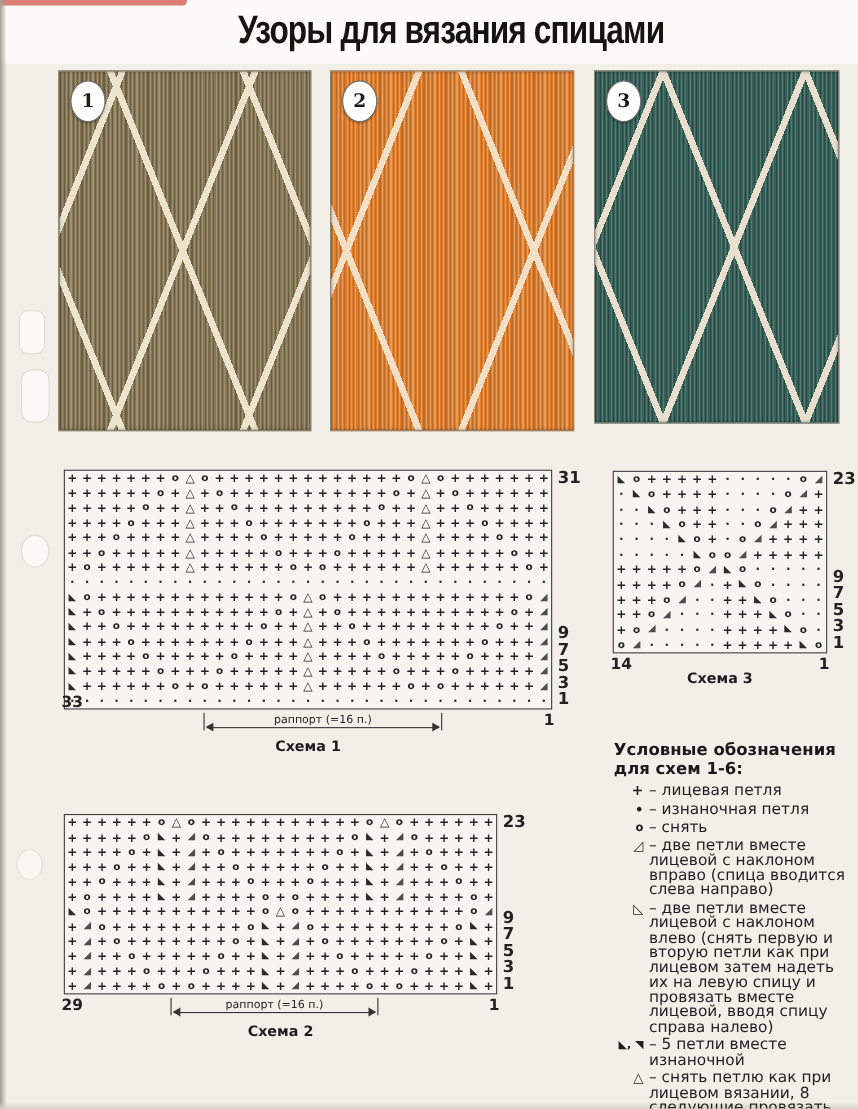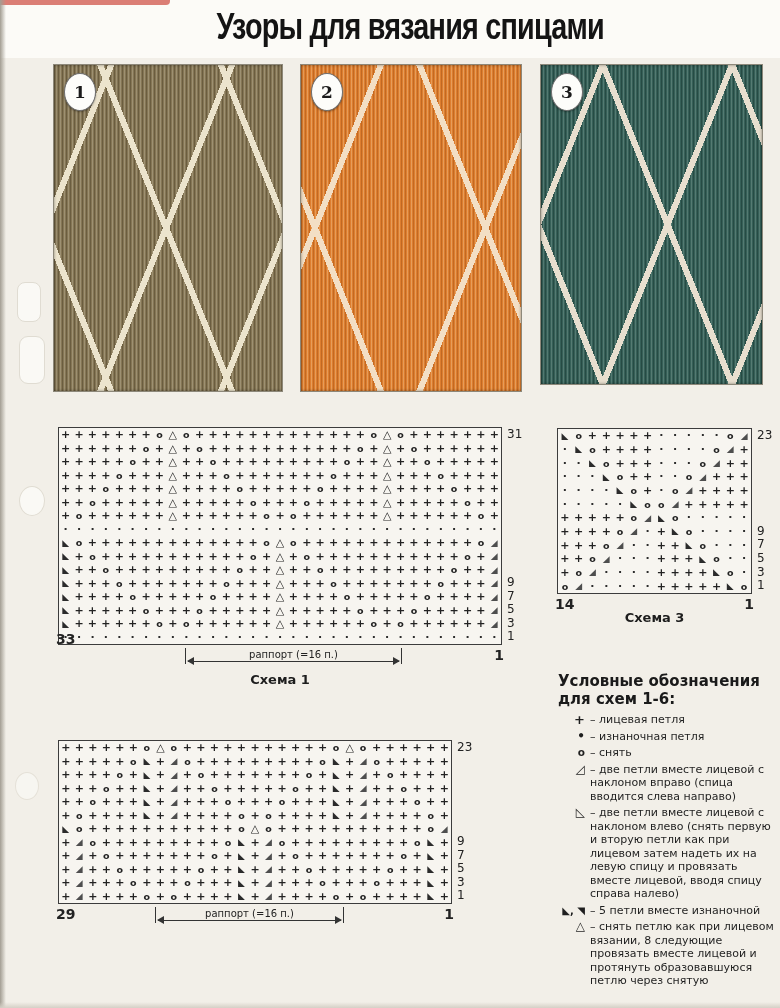--- a/index.html
+++ b/index.html
@@ -41,39 +41,39 @@
   .frame{border:1.5px solid #3c3c3c;background:#f7f5f0;box-sizing:content-box;}
   .grid{display:grid;}
   .cell{display:flex;align-items:center;justify-content:center;overflow:hidden;color:#232323;}
   .s-plus{font-size:11px;font-weight:700;}
   .s-dot{font-size:11px;font-weight:700;color:#2c2c2c;}
   .s-yo{font-size:9.5px;font-weight:700;}
   .s-tri{font-size:11px;font-weight:400;color:#1e1e1e;}
   .s-dl{font-size:9px;color:#2b2b2b;}
   .s-dr{font-size:9px;color:#4e4e4e;}
   .row-numbers{position:absolute;top:0;height:100%;display:flex;flex-direction:column;}
-  .gl{flex:1;display:flex;align-items:center;font-size:12px;color:#222;line-height:1;}
+  .gl{flex:1;display:flex;align-items:center;font-size:15px;color:#222;line-height:1;font-weight:bold;}
   .bl,.br{position:absolute;font-size:14px;font-weight:700;color:#222;}
   .bl{left:-2px;}
   .br{right:-2px;}
   .rapport{position:absolute;height:16px;border-left:1px solid #333;border-right:1px solid #333;}
   .rapport .line{position:absolute;left:2px;right:2px;bottom:2px;height:1px;background:#333;}
   .rapport .ah-l,.rapport .ah-r{position:absolute;bottom:-1px;width:0;height:0;
      border-top:4px solid transparent;border-bottom:4px solid transparent;}
   .rapport .ah-l{left:1px;border-right:7px solid #333;}
   .rapport .ah-r{right:1px;border-left:7px solid #333;}
   .rapport .lbl{position:absolute;left:0;right:0;bottom:4px;text-align:center;font-size:10px;color:#222;}
   .caption{position:absolute;left:0;width:100%;text-align:center;font-size:13px;font-weight:700;color:#1d1d1d;}
 
   
   .legend{position:absolute;left:558px;top:672px;width:221px;}
   .legend-heading{font-size:15px;font-weight:700;color:#1a1a1a;margin-bottom:5px;}
   .legend-item{display:grid;grid-template-columns:27px 1fr;column-gap:5px;margin-bottom:3px;}
   .legend-marker{text-align:right;white-space:nowrap;font-size:11px;font-weight:700;color:#1f1f1f;line-height:13px;}
-  .legend-text{font-size:11px;line-height:13.5px;color:#1f1f1f;}
+  .legend-text{font-size:14px;line-height:13.5px;color:#1f1f1f;}
   .m-knit-stitch{font-size:13px;}
   .m-purl-stitch{font-size:12px;}
   .m-yarn-over,.m-double-yarn-over{font-size:10.5px;}
   .m-k2tog-right,.m-k2tog-left{font-size:12px;font-weight:400;}
   .m-p2tog{font-size:10px;}
   .m-sl1-k2tog-psso{font-size:12px;font-weight:400;}
 </style>
 </head>
 <body>
 
@@ -1231,20 +1231,21 @@
         <div class="gl">1</div>
       </div>
     <div class="bl" style="top:166px;">29</div>
     <div class="br" style="top:166px;">1</div>
     <div class="rapport" style="left:97px;width:187px;top:167px;">
       <span class="lbl">раппорт (=16 п.)</span>
       <span class="line"></span>
       <span class="ah-l"></span>
       <span class="ah-r"></span>
     </div>
+    <div class="caption" style="top:191px;">Схема 2</div>
   </div>
 
   <div class="legend">
     <div class="legend-heading">Условные обозначения для схем 1-6:</div>
     <div id="legend-items">
         <div class="legend-item">
           <span class="legend-marker m-knit-stitch">+</span>
           <span class="legend-text">– лицевая петля</span>
         </div>
         <div class="legend-item">

